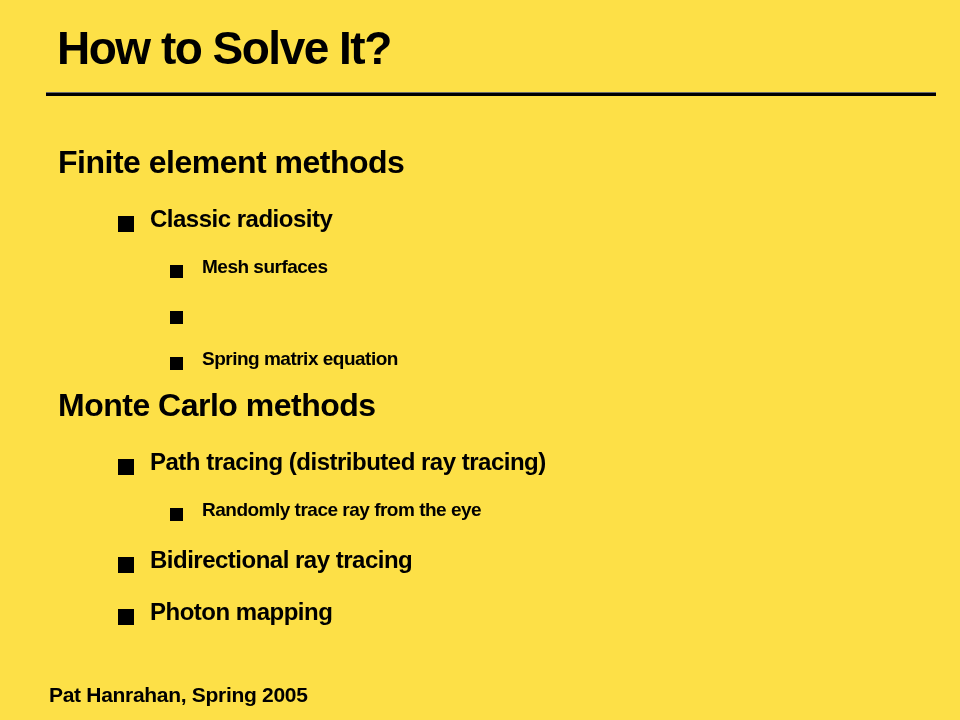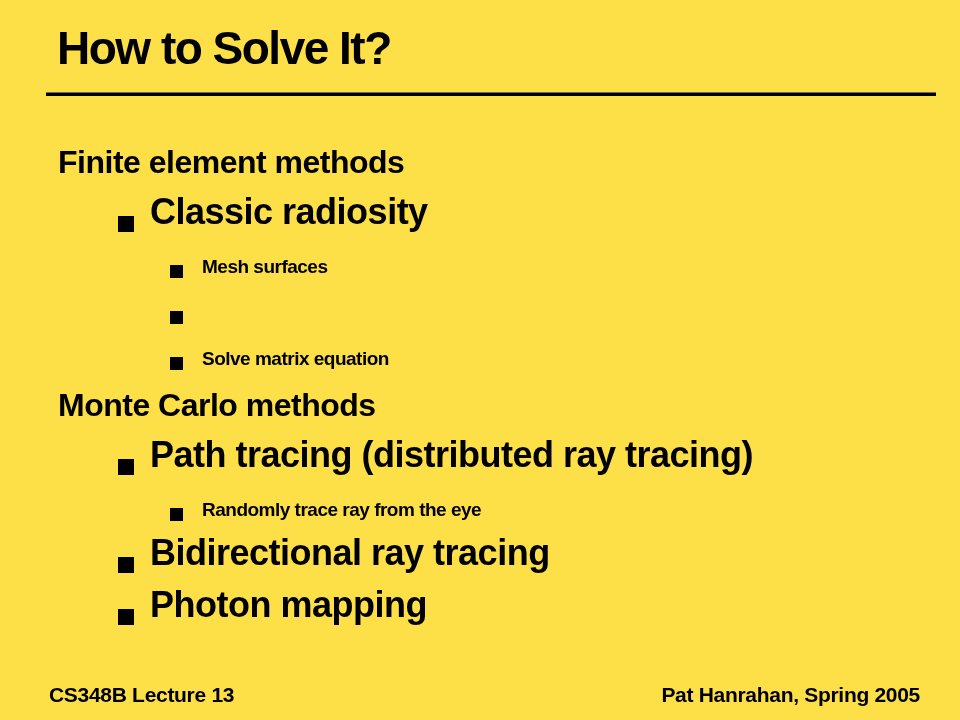--- a/index.html
+++ b/index.html
@@ -47,21 +47,21 @@
   }
   .row .text { letter-spacing: -0.5px; line-height: 1.08; }
   .bullet {
     display: inline-block;
     background: #000000;
     flex: 0 0 auto;
   }
   
   .row.l1 { height: 53px; font-size: 32px; padding-left: 12px; }
   
-  .row.l2 { height: 52px; font-size: 36px; padding-left: 72px; }
+  .row.l2 { height: 52px; font-size: 24px; padding-left: 72px; }
   .row.l2 .bullet { width: 16px; height: 16px; margin-top: 10px; margin-right: 16px; }
   
   .row.l3 { height: 46px; font-size: 19px; padding-left: 124px; }
   .row.l3 .bullet { width: 13px; height: 13px; margin-top: 8px; margin-right: 19px; }
 
   .footer {
     position: absolute;
     left: 49px;
     right: 40px;
     top: 683px;
@@ -93,21 +93,21 @@
   </div>
       <div class="row l3">
     <span class="bullet"></span>
     <span class="text">Mesh surfaces</span>
   </div>
       <div class="row l3">
     <span class="bullet"></span>
   </div>
       <div class="row l3">
     <span class="bullet"></span>
-    <span class="text">Solve matrix equation</span>
+    <span class="text">Spring matrix equation</span>
   </div>
       <div class="row l1">
 
     <span class="text">Monte Carlo methods</span>
   </div>
       <div class="row l2">
     <span class="bullet"></span>
     <span class="text">Path tracing (distributed ray tracing)</span>
   </div>
       <div class="row l3">
@@ -118,17 +118,16 @@
     <span class="bullet"></span>
     <span class="text">Bidirectional ray tracing</span>
   </div>
       <div class="row l2">
     <span class="bullet"></span>
     <span class="text">Photon mapping</span>
   </div>
     </div>
 
   <div class="footer">
-    <span class="footer-left">CS348B Lecture 13</span>
     <span class="footer-right">Pat Hanrahan, Spring 2005</span>
   </div>
 
 </div>
 
 </body></html>

